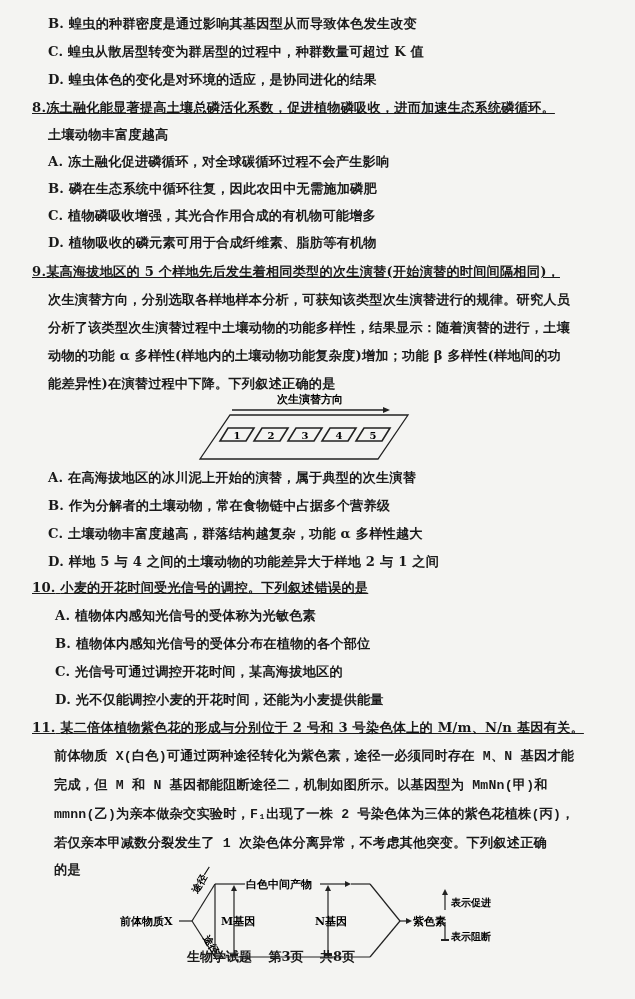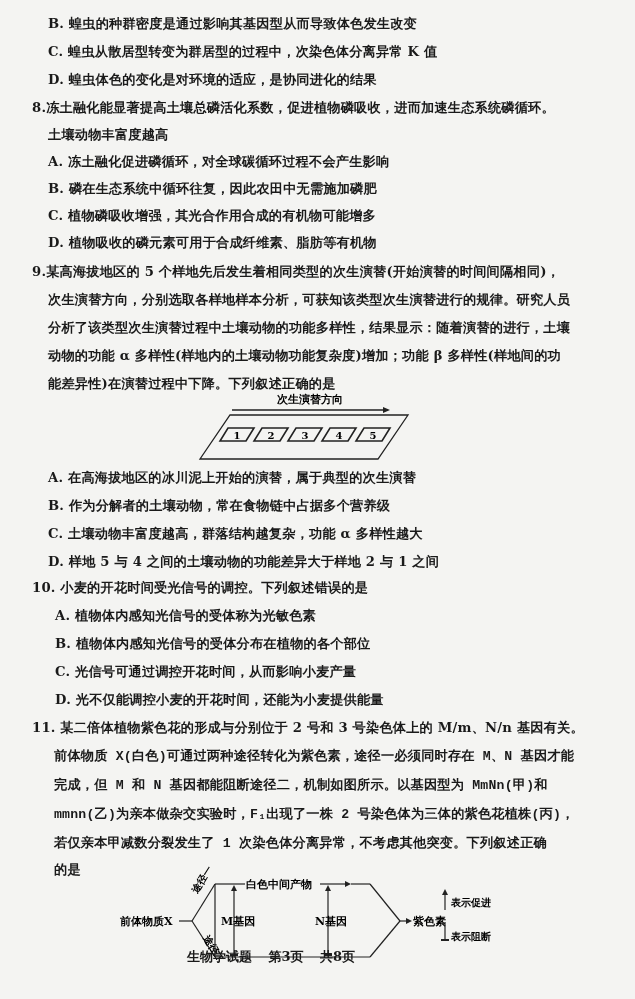--- a/index.html
+++ b/index.html
@@ -11,34 +11,34 @@
     position:relative;
   }
   .page { position:absolute; left:0; top:0; width:635px; height:999px;border-radius:21px; }
   .line {
     position:absolute; white-space:nowrap;
     font-size:13.2px; font-weight:bold; letter-spacing:0.2px;
     line-height:18px;
   }
   .opt { left:48px; }
   .opt2 { left:55px; }
-  .q { left:32px; }
+  .q { left:32px;text-decoration:underline; }
   .cont { left:48px; }
   .cont2 { left:54px;font-family:Liberation Mono, monospace; }
   .footer { position:absolute; top:948px; left:0; width:542px; text-align:center; font-size:13px; font-weight:bold; }
   .footer span { margin:0 6px; }
   svg text { font-family: "DejaVu Serif", "Liberation Serif", serif; font-weight:bold; }
 </style>
 </head>
 <body>
 
 <div class="page">
 
   <div class="line opt" style="top:15px"><span>B.</span> <span>蝗虫的种群密度是通过影响其基因型从而导致体色发生改变</span></div>
-  <div class="line opt" style="top:43px"><span>C.</span> <span>蝗虫从散居型转变为群居型的过程中，次染色体分离异常 K 值</span></div>
+  <div class="line opt" style="top:43px"><span>C.</span> <span>蝗虫从散居型转变为群居型的过程中，种群数量可超过 K 值</span></div>
   <div class="line opt" style="top:71px"><span>D.</span> <span>蝗虫体色的变化是对环境的适应，是协同进化的结果</span></div>
 
   <div class="line q" style="top:99px"><span>8.</span><span>冻土融化能显著提高土壤总磷活化系数，促进植物磷吸收，进而加速生态系统磷循环。</span></div>
   <div class="line cont" style="top:126px">土壤动物丰富度越高</div>
   <div class="line opt" style="top:153px"><span>A.</span> <span>冻土融化促进磷循环，对全球碳循环过程不会产生影响</span></div>
   <div class="line opt" style="top:180px"><span>B.</span> <span>磷在生态系统中循环往复，因此农田中无需施加磷肥</span></div>
   <div class="line opt" style="top:207px"><span>C.</span> <span>植物磷吸收增强，其光合作用合成的有机物可能增多</span></div>
   <div class="line opt" style="top:234px"><span>D.</span> <span>植物吸收的磷元素可用于合成纤维素、脂肪等有机物</span></div>
 
   <div class="line q" style="top:263px"><span>9.</span><span>某高海拔地区的 5 个样地先后发生着相同类型的次生演替(开始演替的时间间隔相同)，</span></div>
@@ -75,21 +75,21 @@
   </svg>
 
   <div class="line opt" style="top:469px"><span>A.</span> <span>在高海拔地区的冰川泥上开始的演替，属于典型的次生演替</span></div>
   <div class="line opt" style="top:497px"><span>B.</span> <span>作为分解者的土壤动物，常在食物链中占据多个营养级</span></div>
   <div class="line opt" style="top:525px"><span>C.</span> <span>土壤动物丰富度越高，群落结构越复杂，功能 α 多样性越大</span></div>
   <div class="line opt" style="top:553px"><span>D.</span> <span>样地 5 与 4 之间的土壤动物的功能差异大于样地 2 与 1 之间</span></div>
 
   <div class="line q" style="top:579px"><span>10.</span> <span>小麦的开花时间受光信号的调控。下列叙述错误的是</span></div>
   <div class="line opt2" style="top:607px"><span>A.</span> <span>植物体内感知光信号的受体称为光敏色素</span></div>
   <div class="line opt2" style="top:635px"><span>B.</span> <span>植物体内感知光信号的受体分布在植物的各个部位</span></div>
-  <div class="line opt2" style="top:663px"><span>C.</span> <span>光信号可通过调控开花时间，从而影响小麦产量</span></div>
+  <div class="line opt2" style="top:663px"><span>C.</span> <span>光信号可通过调控开花时间，某高海拔地区的</span></div>
   <div class="line opt2" style="top:691px"><span>D.</span> <span>光不仅能调控小麦的开花时间，还能为小麦提供能量</span></div>
 
   <div class="line q" style="top:719px"><span>11.</span> <span>某二倍体植物紫色花的形成与分别位于 2 号和 3 号染色体上的 M/m、N/n 基因有关。</span></div>
   <div class="line cont2" style="top:748px">前体物质 X(白色)可通过两种途径转化为紫色素，途径一必须同时存在 M、N 基因才能</div>
   <div class="line cont2" style="top:777px">完成，但 M 和 N 基因都能阻断途径二，机制如图所示。以基因型为 MmNn(甲)和</div>
   <div class="line cont2" style="top:806px">mmnn(乙)为亲本做杂交实验时，F₁出现了一株 2 号染色体为三体的紫色花植株(丙)，</div>
   <div class="line cont2" style="top:835px">若仅亲本甲减数分裂发生了 1 次染色体分离异常，不考虑其他突变。下列叙述正确</div>
   <div class="line cont2" style="top:862px">的是</div>
 
   <svg style="position:absolute;left:100px;top:860px" width="420" height="100">

